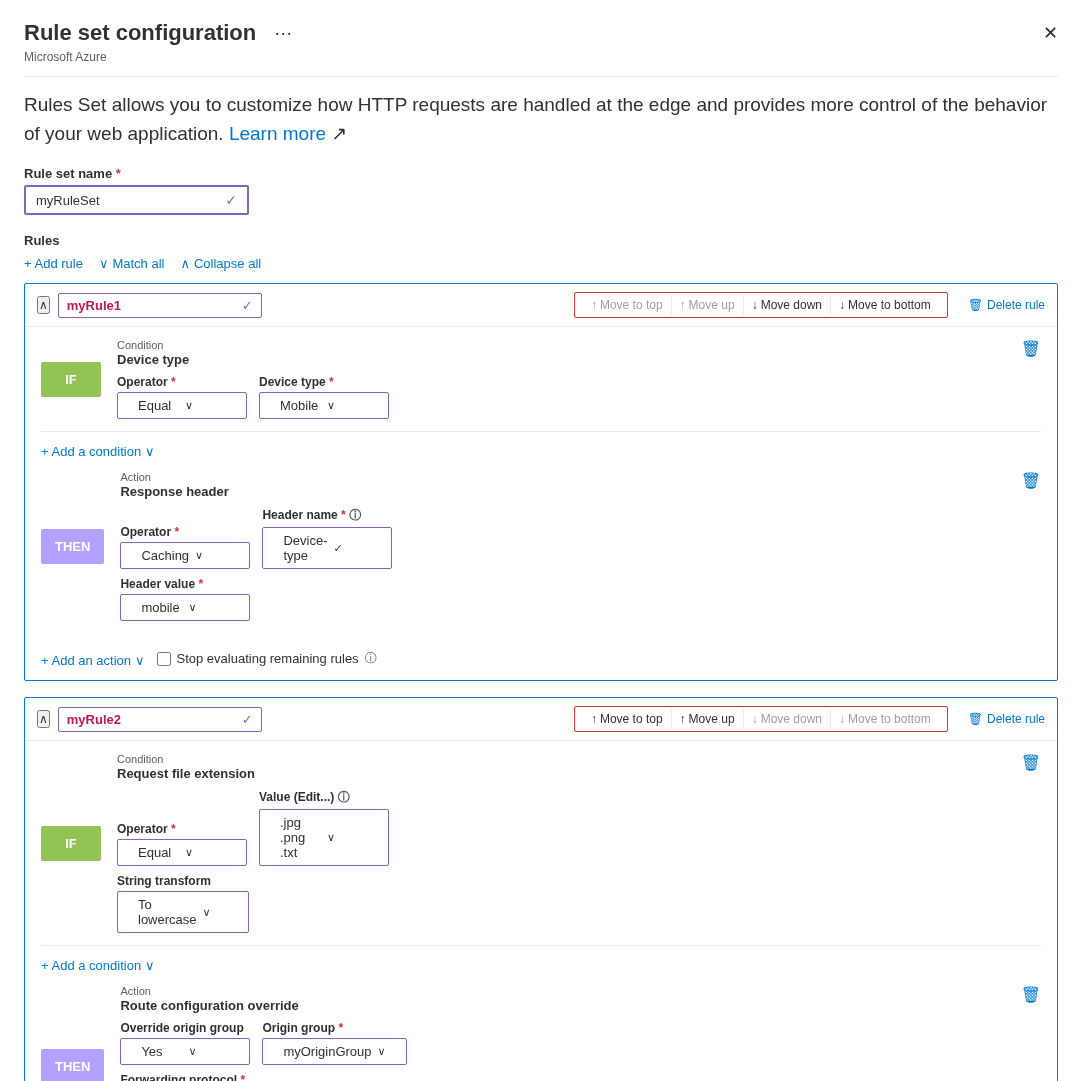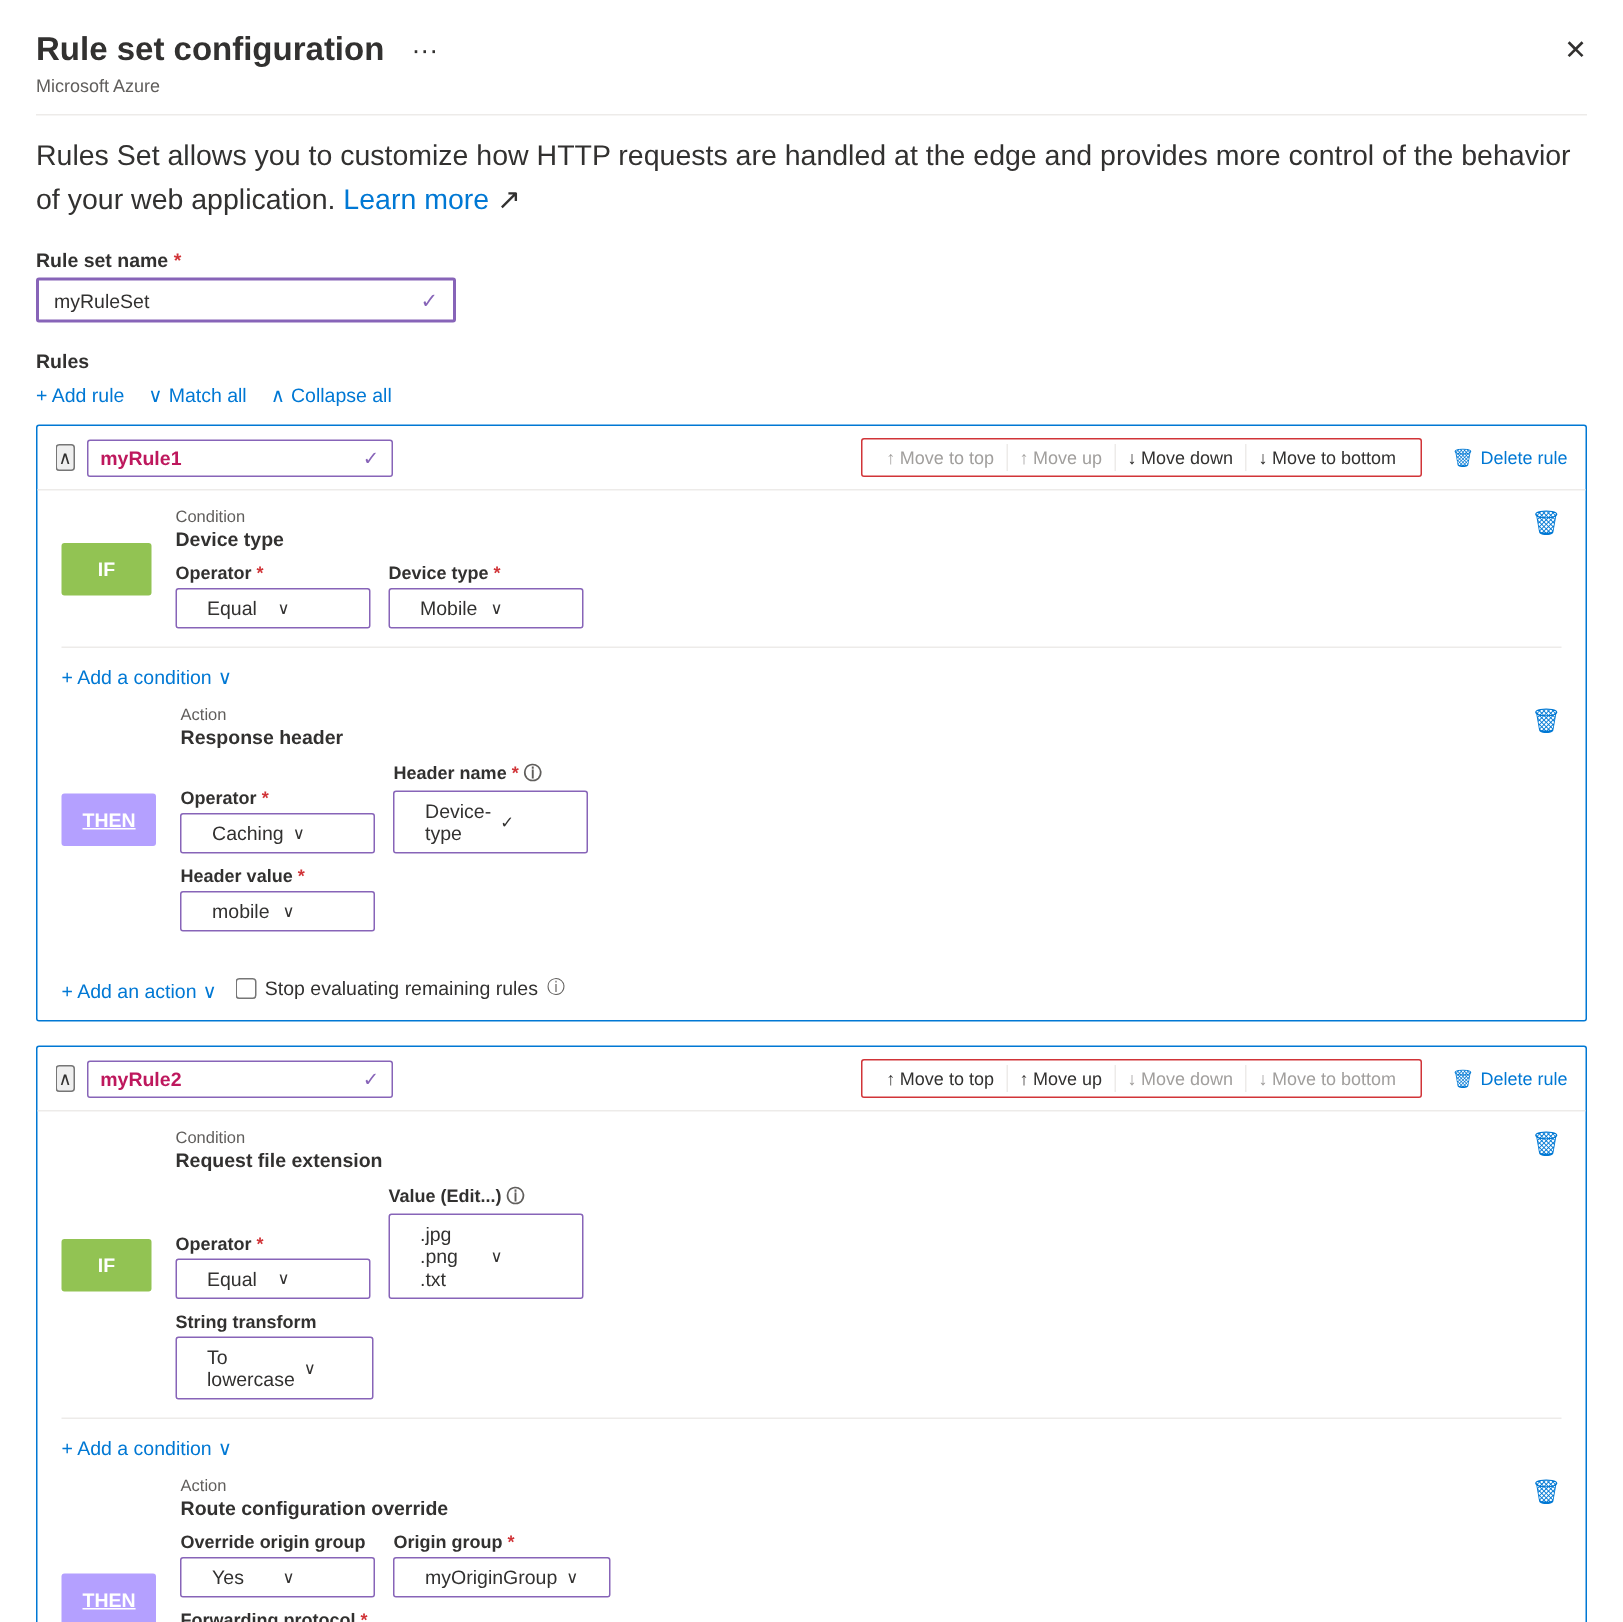--- a/index.html
+++ b/index.html
@@ -7,41 +7,41 @@
     .panel { width: 1082px; min-height: 1081px; background: #fff; padding: 20px 24px; }
     .panel-header { display: flex; align-items: center; justify-content: space-between; margin-bottom: 4px; }
     .panel-title { font-size: 22px; font-weight: 600; color: #323130; }
     .panel-subtitle { font-size: 12px; color: #605e5c; margin-bottom: 12px; }
     .ellipsis-btn { background: none; border: none; cursor: pointer; font-size: 18px; color: #323130; padding: 0 6px; }
     .close-btn { background: none; border: none; cursor: pointer; font-size: 18px; color: #323130; }
     .description { font-size: 19px; color: #323130; margin-bottom: 18px; line-height: 1.5; }
     .description a { color: #0078d4; text-decoration: none; }
     .field-label { font-size: 13px; font-weight: 600; margin-bottom: 4px; }
     .required { color: #d13438; }
-    .rule-set-name-input { display: flex; align-items: center; border: 2px solid #8764b8; border-radius: 2px; padding: 5px 10px; width: 280px; background: #fff; }
+    .rule-set-name-input { display: flex; align-items: center; border: 2px solid #8764b8; border-radius: 2px; padding: 5px 10px; width: 225px; background: #fff; }
     .rule-set-name-input input { border: none; outline: none; font-size: 13px; flex: 1; color: #323130; }
     .rule-set-name-input .check { color: #8764b8; font-size: 14px; }
     .rules-section { margin-top: 18px; }
     .rules-label { font-size: 13px; font-weight: 700; margin-bottom: 8px; }
     .rules-toolbar { display: flex; align-items: center; gap: 16px; margin-bottom: 12px; }
     .rules-toolbar-btn { background: none; border: none; cursor: pointer; color: #0078d4; font-size: 13px; display: flex; align-items: center; gap: 4px; }
     .rule-card { border: 1.5px solid #0078d4; border-radius: 2px; margin-bottom: 16px; }
     .rule-header { display: flex; align-items: center; padding: 8px 12px; border-bottom: 1px solid #edebe9; gap: 8px; }
     .rule-name-input { display: flex; align-items: center; border: 1px solid #8764b8; border-radius: 2px; padding: 4px 8px; min-width: 180px; background: #fff; }
     .rule-name-input input { border: none; outline: none; font-size: 13px; color: #be185d; flex: 1; min-width: 120px; font-weight: bold; }
     .rule-name-input .check { color: #8764b8; font-size: 13px; }
     .rule-move-actions { display: flex; align-items: center; gap: 0; border: 1.5px solid #d13438; border-radius: 2px; padding: 2px 8px; margin-left: auto; }
     .move-btn { background: none; border: none; cursor: pointer; color: #323130; font-size: 12px; display: flex; align-items: center; gap: 3px; padding: 3px 8px; white-space: nowrap; }
     .move-btn.disabled { color: #a19f9d; cursor: default; }
     .move-btn-divider { width: 1px; height: 18px; background: #edebe9; }
     .delete-rule-btn { background: none; border: none; cursor: pointer; color: #0078d4; font-size: 12px; display: flex; align-items: center; gap: 4px; margin-left: 12px; }
     .rule-body { padding: 12px 16px; }
     .condition-row { display: flex; align-items: flex-start; gap: 16px; margin-bottom: 12px; padding-bottom: 12px; border-bottom: 1px solid #edebe9; }
     .if-badge { background: #92c353; color: #fff; font-weight: 700; font-size: 13px; padding: 10px 18px; border-radius: 2px; min-width: 60px; text-align: center; align-self: center; }
-    .then-badge { background: #b4a0ff; color: #fff; font-weight: 700; font-size: 13px; padding: 10px 14px; border-radius: 2px; min-width: 60px; text-align: center; align-self: center; text-decoration: underline; }
+    .then-badge { background: #b4a0ff; color: #fff; font-weight: 700; font-size: 13px; padding: 10px 14px; border-radius: 2px; min-width: 60px; text-align: center; align-self: center; }
     .condition-details { flex: 1; }
     .condition-type { font-size: 11px; color: #605e5c; margin-bottom: 1px; }
     .condition-name { font-size: 13px; font-weight: 600; color: #323130; margin-bottom: 8px; }
     .fields-row { display: flex; align-items: flex-end; gap: 12px; flex-wrap: wrap; }
     .field-group { display: flex; flex-direction: column; gap: 3px; }
     .field-group label { font-size: 12px; color: #323130; font-weight: 600; }
     .select-field { display: flex; align-items: center; border: 1px solid #8764b8; border-radius: 2px; padding: 5px 20px; min-width: 130px; background: #fff; cursor: pointer; gap: 6px; }
     .select-field span { flex: 1; font-size: 13px; color: #323130; }
     .select-field .chevron { font-size: 11px; color: #323130; }
     .select-field.purple-border { border-color: #8764b8; }

